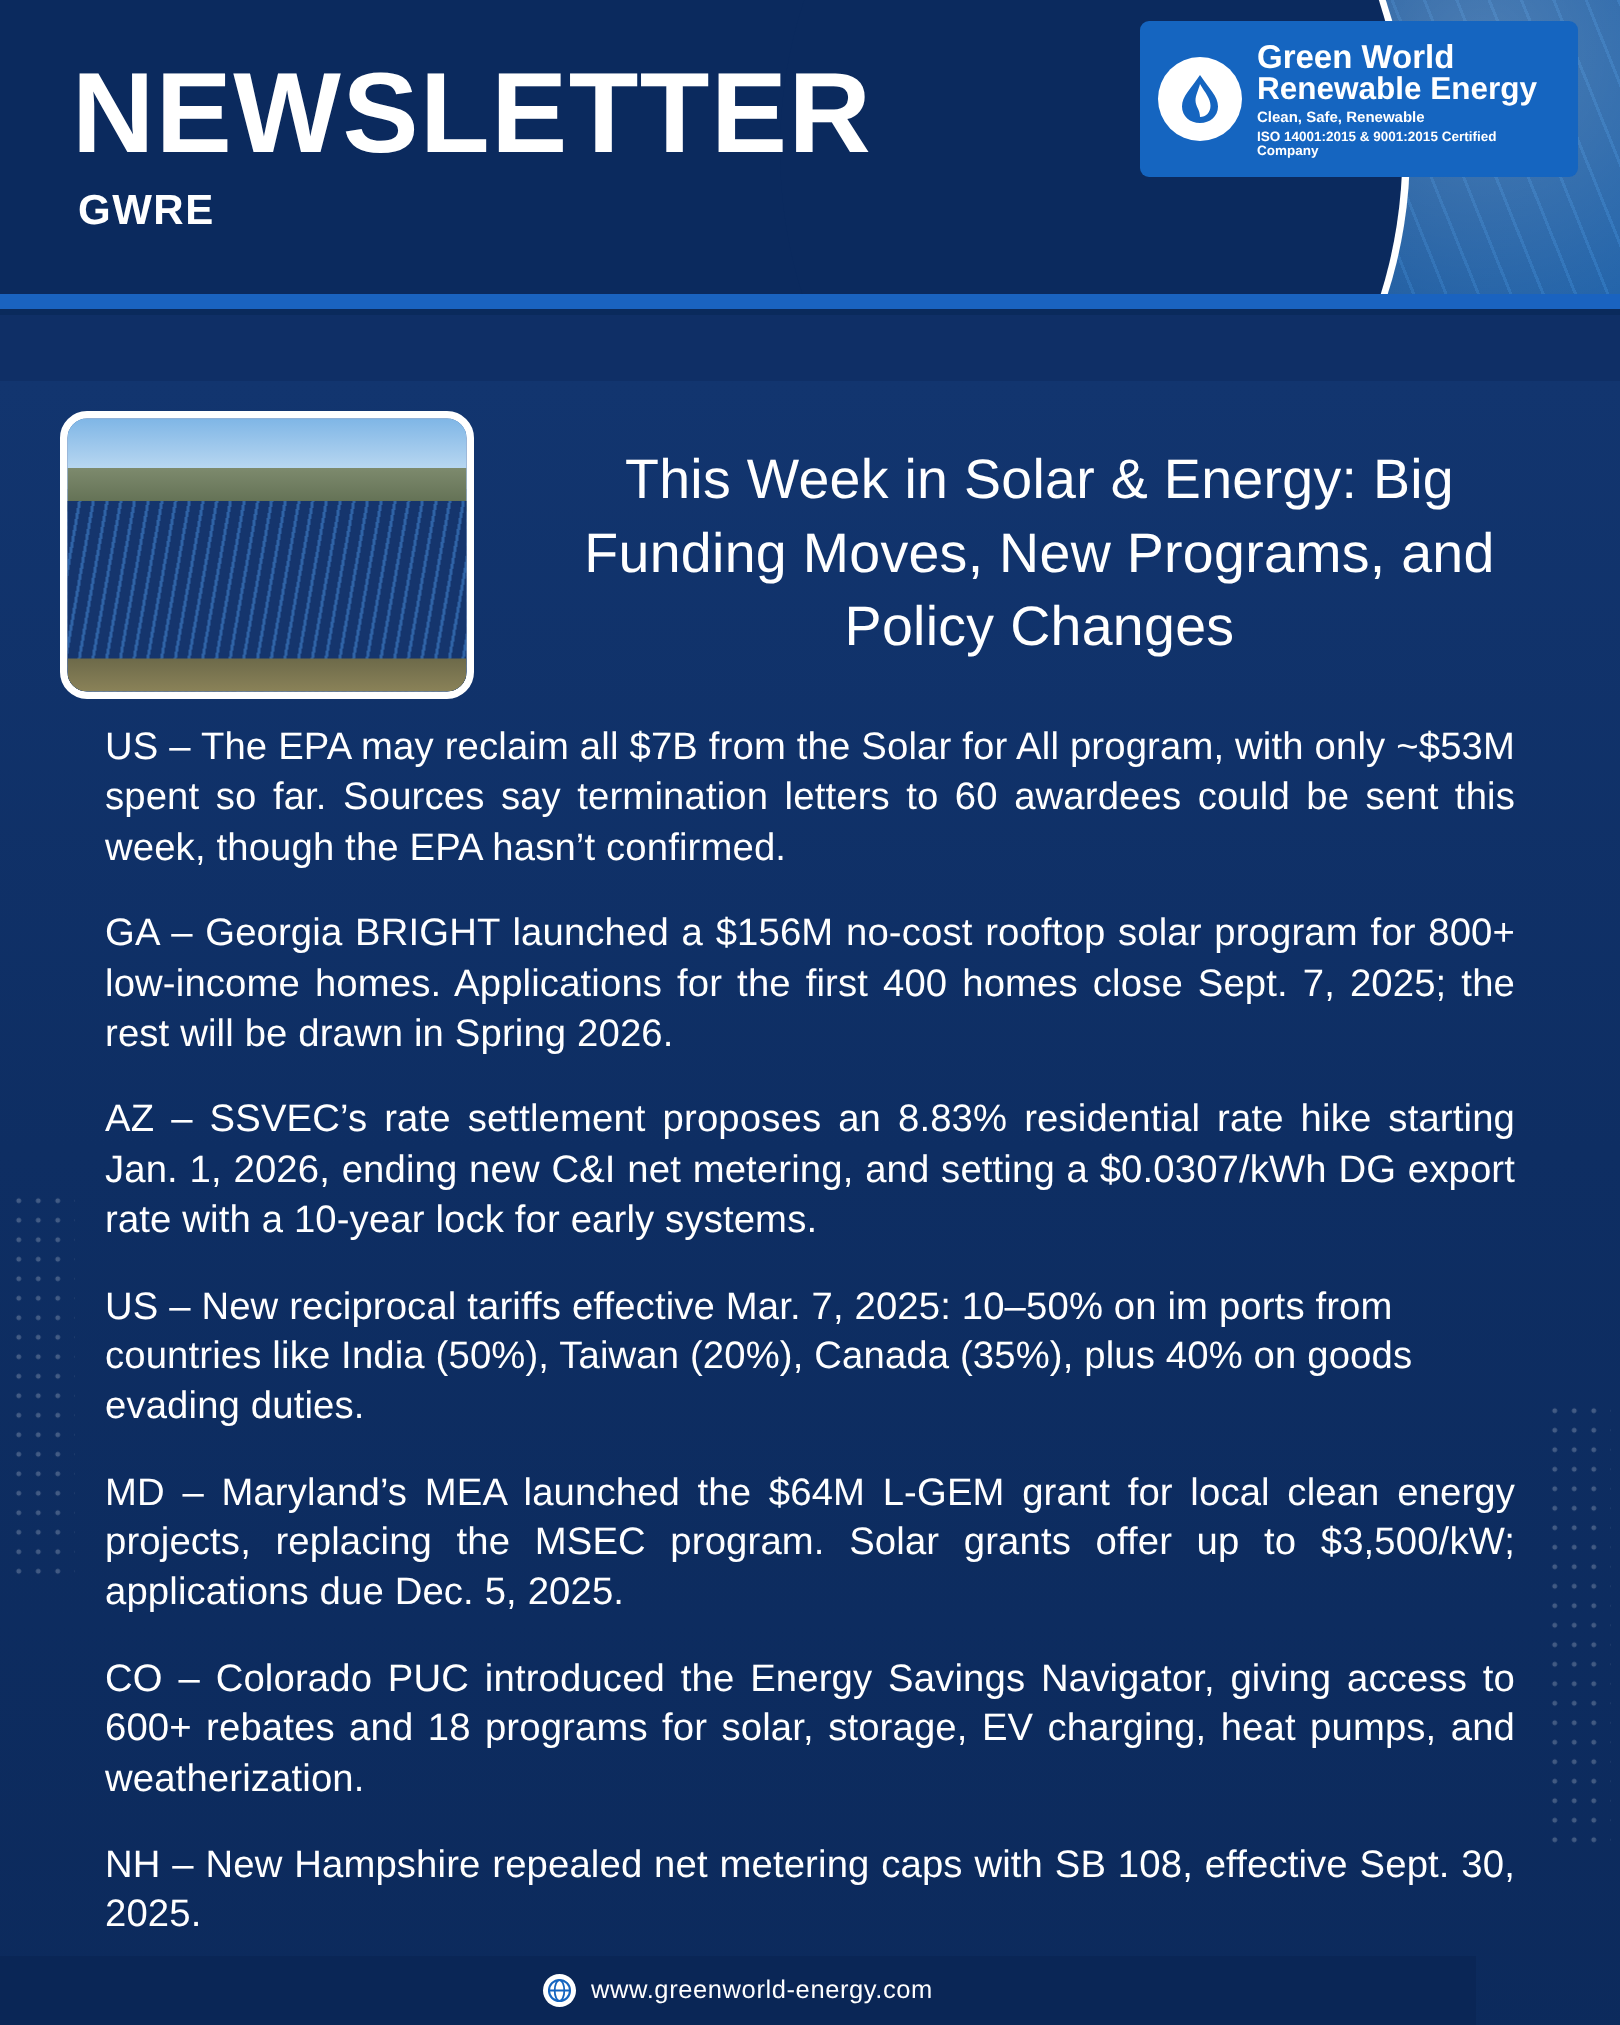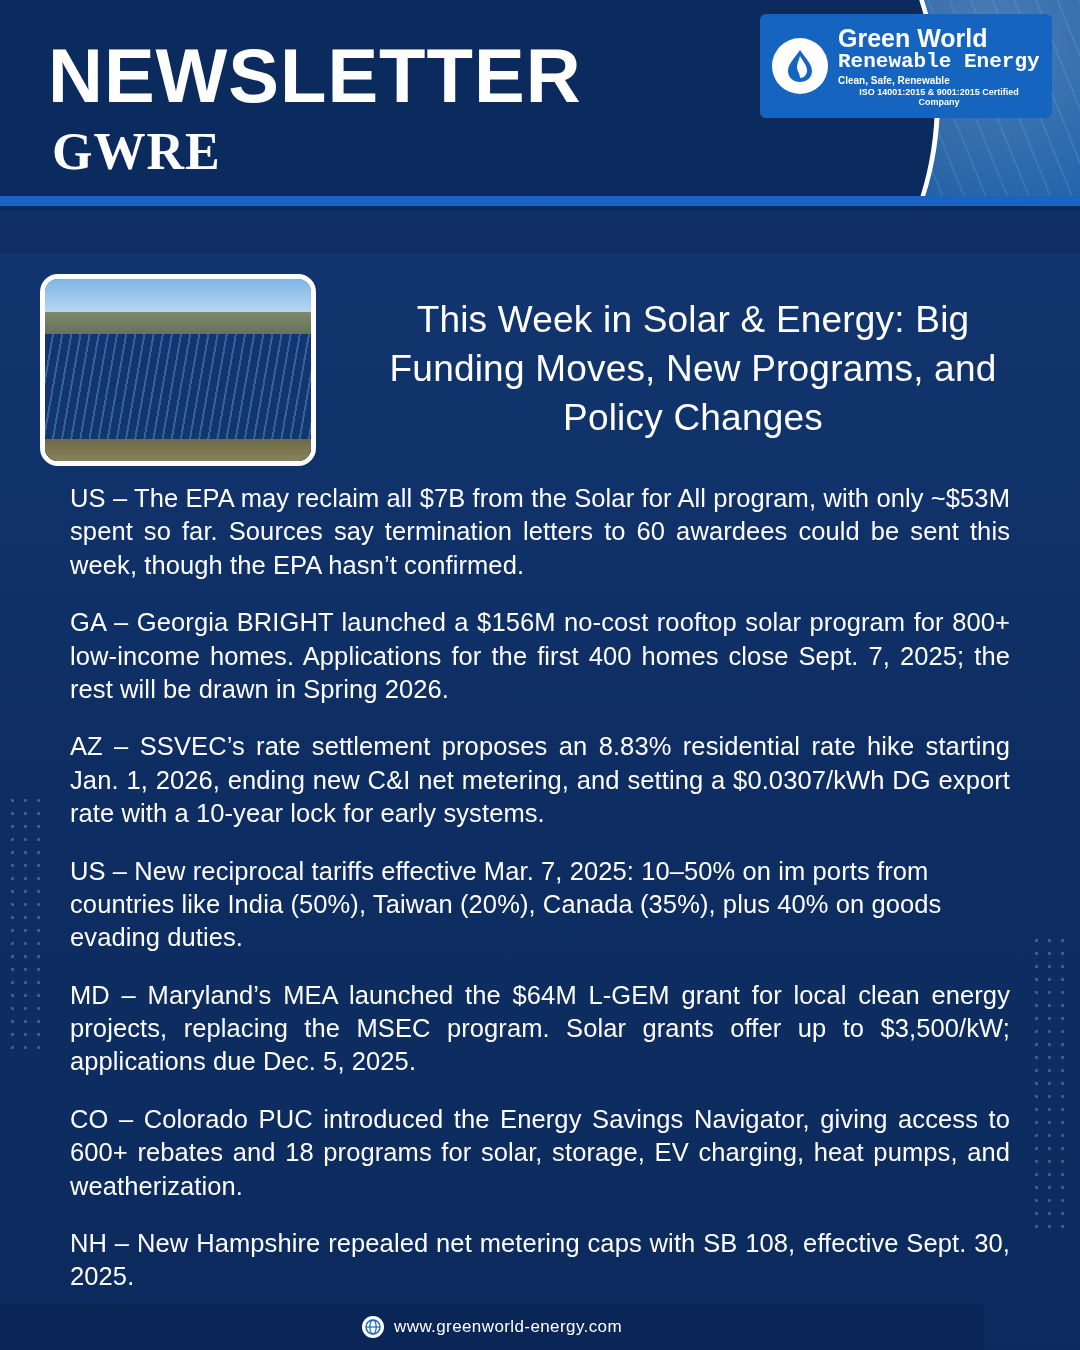--- a/index.html
+++ b/index.html
@@ -54,26 +54,25 @@
     left: 48px; top: 38px;
     font-size: 76px;
     font-weight: 700;
     letter-spacing: 1px;
     color: #ffffff;
     line-height: 1;
   }
   .newsletter-sub {
     position: absolute;
     left: 52px; top: 126px;
-    font-size: 52px;
+    font-size: 28px;
     font-weight: 700;
     color: #ffffff;
     letter-spacing: 1px;
     line-height: 1;
-    font-family: Liberation Serif, serif;
   }
   .logo-box {
     position: absolute;
     right: 28px; top: 14px;
     width: 292px; height: 104px;
     background: #1565c0;
     border-radius: 6px;
     display: flex;
     align-items: center;
     padding: 10px 12px;
@@ -83,24 +82,24 @@
     width: 56px; height: 56px;
     border-radius: 50%;
     background: #ffffff;
     display: flex;
     align-items: center;
     justify-content: center;
     flex: none;
   }
   .logo-mark svg { width: 30px; height: 34px; }
   .logo-text { color: #fff; line-height: 1.05; }
-  .logo-l1 { font-size: 25px; font-weight: 700; }
-  .logo-l2 { font-size: 21px; font-weight: 700; font-family: Liberation Mono, monospace; }
+  .logo-l1 { font-size: 22px; font-weight: 700; }
+  .logo-l2 { font-size: 21px; font-weight: 700; }
   .logo-l3 { font-size: 10px; font-weight: 700; margin-top: 3px; }
-  .logo-l4 { font-size: 9px; font-weight: 700; margin-top: 2px; text-align: center; }
+  .logo-l4 { font-size: 9px; font-weight: 700; margin-top: 2px; }
 
   .header-rule {
     position: absolute;
     left: 0; top: 196px;
     width: 1080px; height: 10px;
     background: #1a63c0;
   }
   .header-rule2 {
     position: absolute;
     left: 0; top: 206px;

